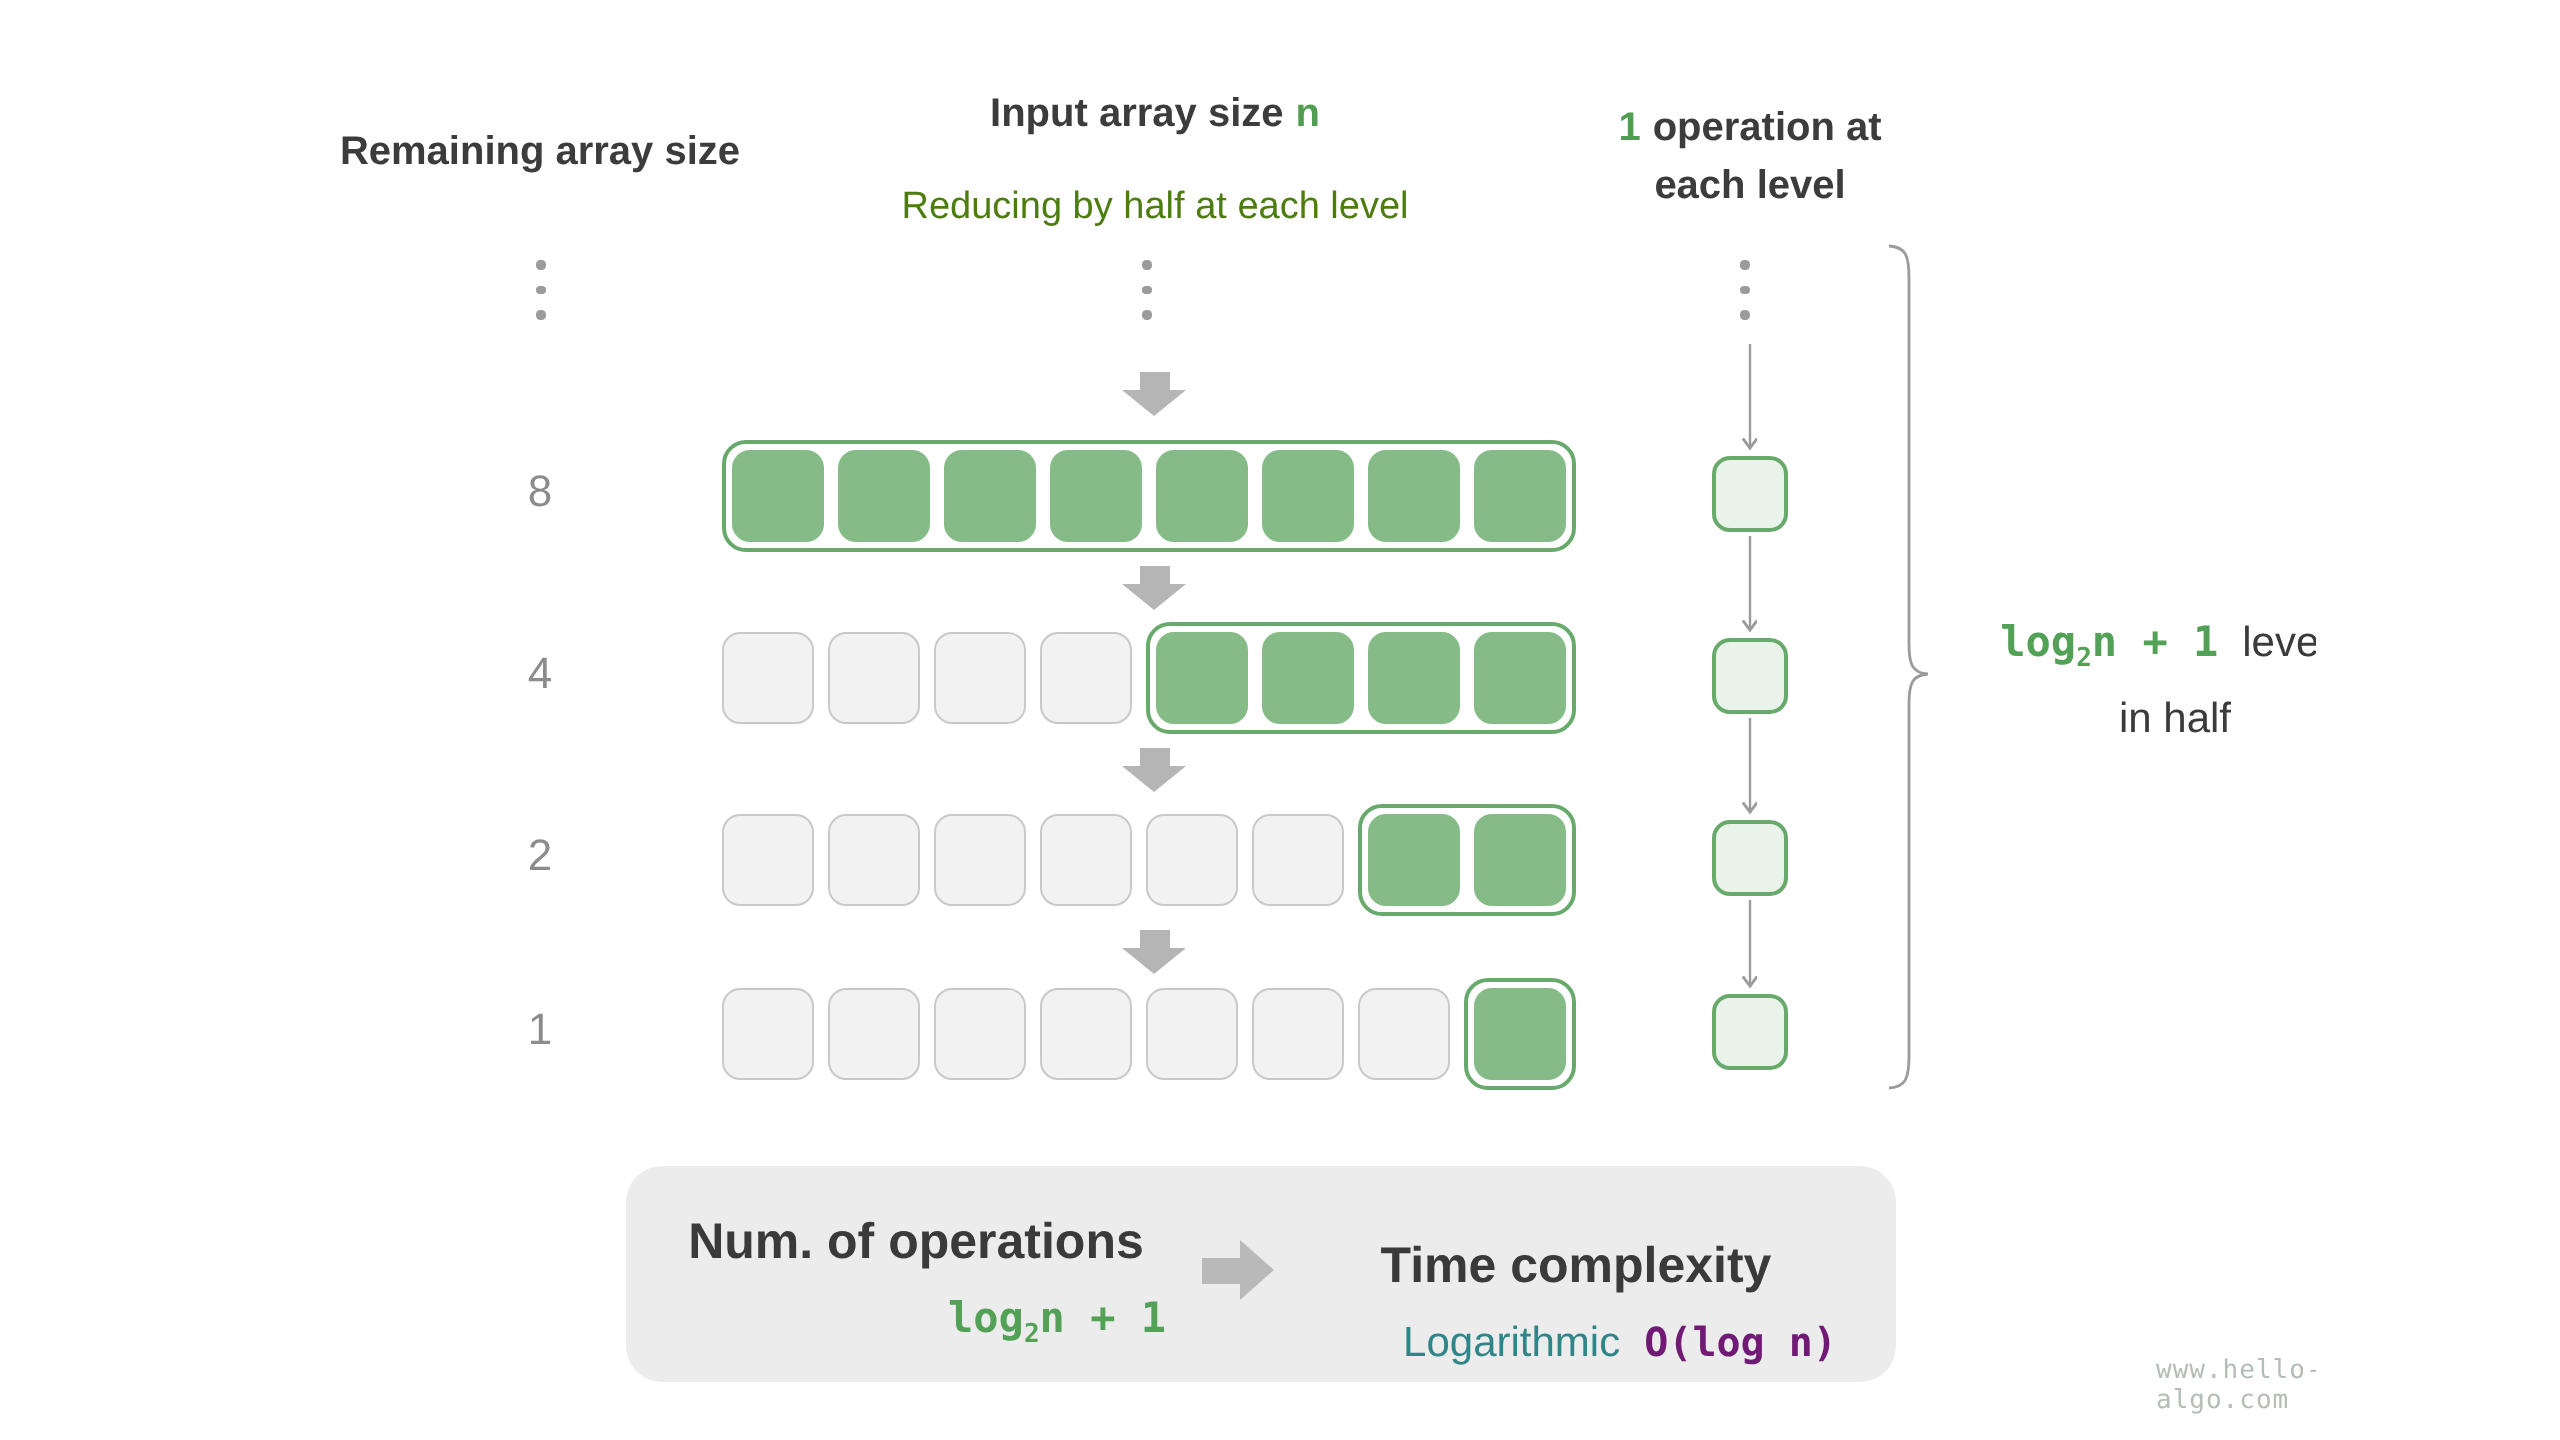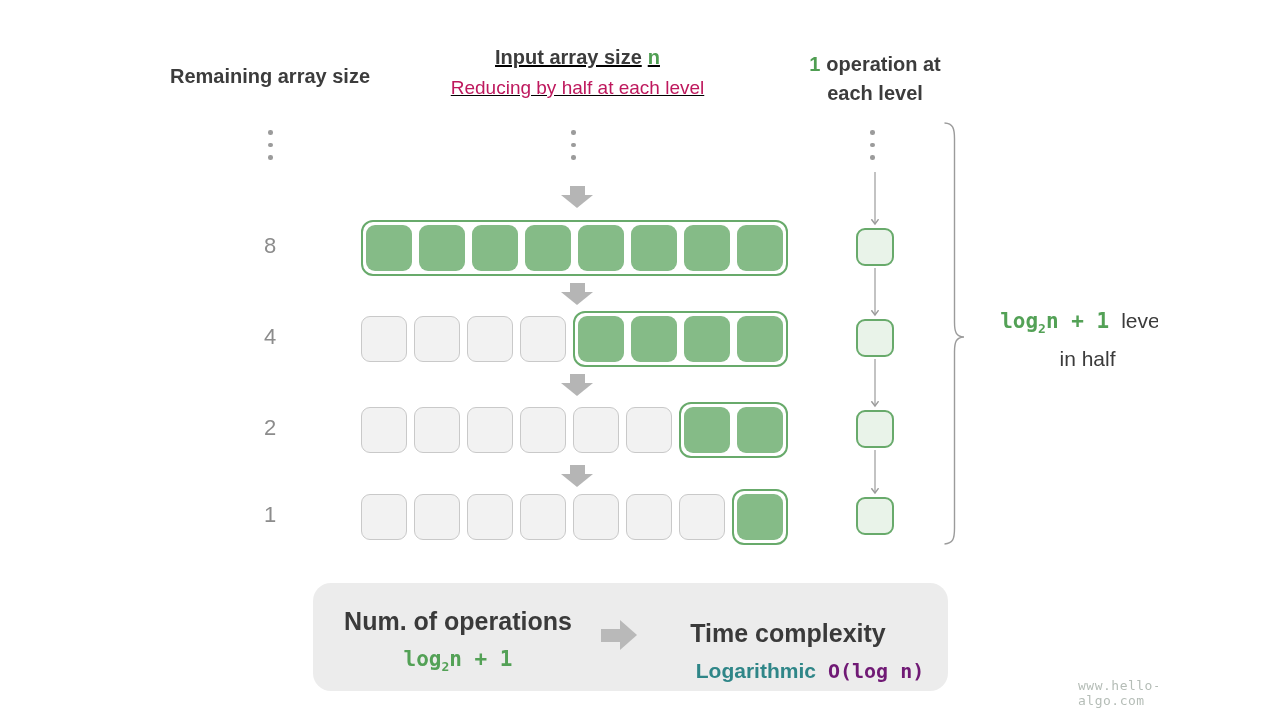--- a/index.html
+++ b/index.html
@@ -2,21 +2,21 @@
 <html><head>
 <meta charset="utf-8">
 <style>
   html,body{margin:0;padding:0;background:#ffffff;}
   .stage{position:relative;width:1158px;height:720px;background:#ffffff;
          font-family:"Liberation Sans",sans-serif;overflow:hidden;}
   .abs{position:absolute;}
 
   
   .h-title{font-size:20px;font-weight:bold;color:#3c3c3c;text-align:center;}
-  .h-sub{font-size:19px;font-weight:400;color:#be185d;text-align:center;margin-top:8px;}
+  .h-sub{font-size:19px;font-weight:400;color:#4d7c0f;text-align:center;margin-top:24px;}
   .accent{color:#4f9e52;}
 
   
   .dots{display:flex;flex-direction:column;gap:8px;align-items:center;}
   .dot{width:4.5px;height:4.5px;border-radius:50%;background:#9b9b9b;}
 
   
   .row-label{font-size:22px;color:#8c8c8c;width:60px;text-align:center;}
   .array-row{display:flex;align-items:center;gap:7px;height:57px;}
   .cell{width:46px;height:46px;border-radius:9px;box-sizing:border-box;flex:0 0 auto;}
@@ -33,46 +33,46 @@
   .bar{display:flex;align-items:center;}
   .bar .stem{width:19px;height:13px;background:#b9b9b9;}
   .bar .head{width:0;height:0;border-top:15px solid transparent;
              border-bottom:15px solid transparent;border-left:17px solid #b9b9b9;}
 
   
   .op-box{width:38px;height:38px;left:856px;border:2px solid #68aa6b;
           background:#e9f3e9;border-radius:9px;box-sizing:border-box;}
 
   .mono{font-family:"DejaVu Sans Mono",monospace;}
-  .formula-green{color:#53a156;font-weight:bold;font-size:21px;}
+  .formula-green{color:#53a156;font-weight:bold;font-size:21px;text-align:right;}
   sub{font-size:0.62em;}
 
   .brace-label{left:985px;top:306px;width:205px;text-align:center;
                font-size:21px;color:#3b3b3b;line-height:30px;}
   .brace-label .lv{margin-left:12px;}
 
   
   .panel{left:313px;top:583px;width:635px;height:108px;background:#ececec;border-radius:18px;}
   .panel-col{position:absolute;text-align:center;}
   .panel-title{font-size:25px;font-weight:bold;color:#3a3a3a;}
   .panel-val{margin-top:11px;}
-  .teal{color:#2f8688;font-weight:bold;font-size:21px;margin-left:44px;}
+  .teal{color:#2f8688;font-weight:normal;font-size:21px;margin-left:44px;}
   .teal-mono{color:#701a75;font-weight:bold;font-size:20px;margin-left:12px;}
 
   .watermark{left:1078px;top:678px;font-family:"DejaVu Sans Mono",monospace;
              font-size:13px;color:#b5bdb7;letter-spacing:0.5px;}
 </style>
 </head>
 <body>
 
 <div class="stage">
 
   <div class="abs h-title" style="left:150px;top:65px;width:240px;">Remaining array size</div>
 
-  <div class="abs" style="left:400px;top:46px;width:355px;text-decoration:underline;">
+  <div class="abs" style="left:400px;top:46px;width:355px;">
     <div class="h-title"><span>Input array size</span><span class="accent" style="margin-left:6px;">n</span></div>
     <div class="h-sub">Reducing by half at each level</div>
   </div>
 
   <div class="abs h-title" style="left:795px;top:50px;width:160px;line-height:29px;"><span class="accent" style="margin-right:6px;">1</span><span>operation at</span><br><span>each level</span></div>
 
   <div class="abs dots" style="left:268px;top:130px;">
     <div class="dot"></div>
     <div class="dot"></div>
     <div class="dot"></div>

